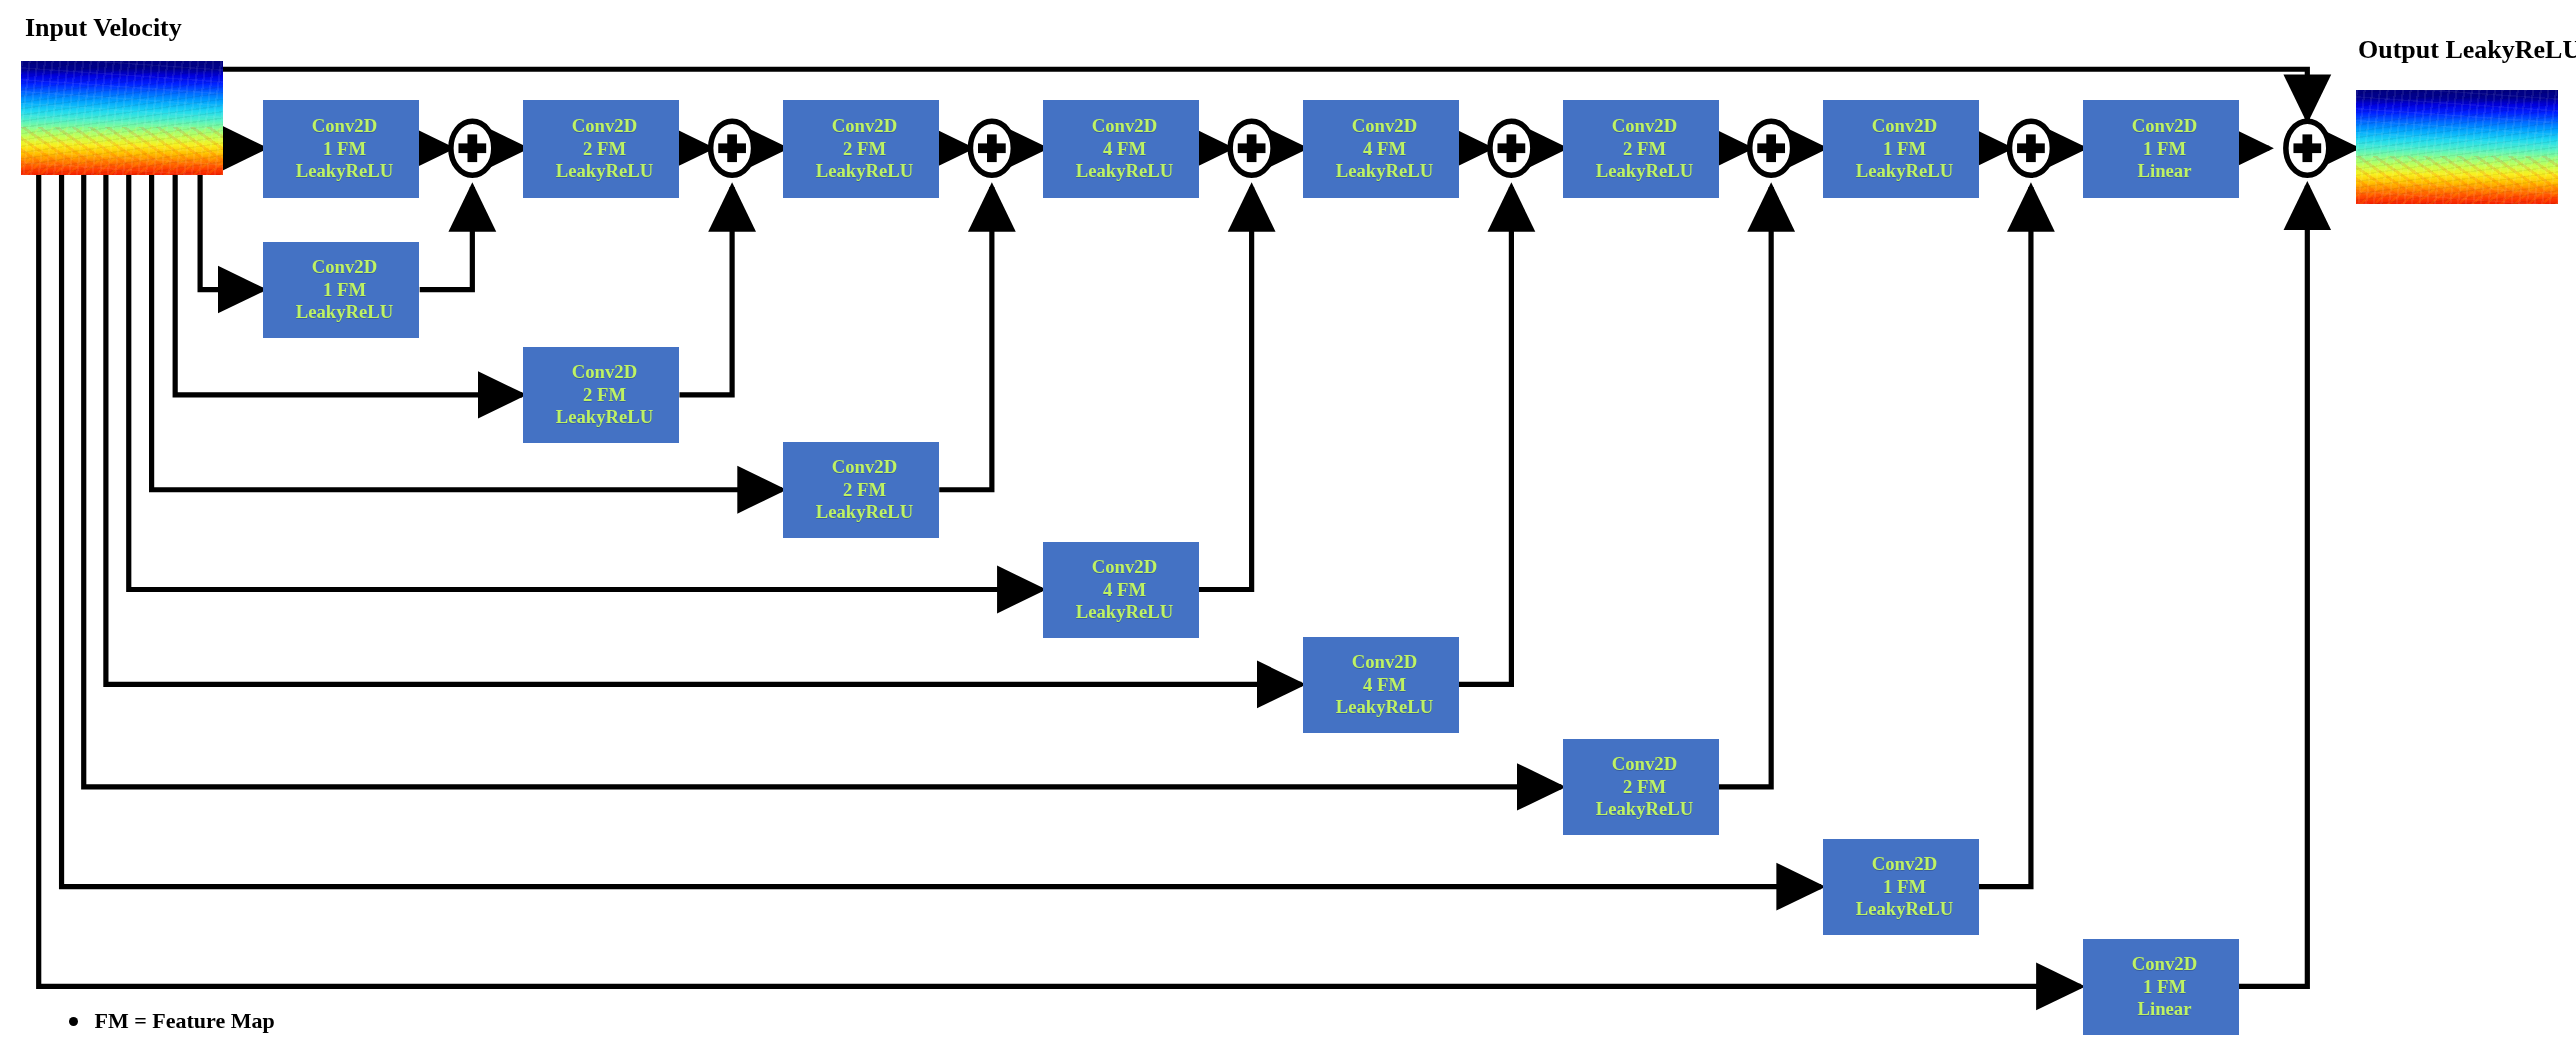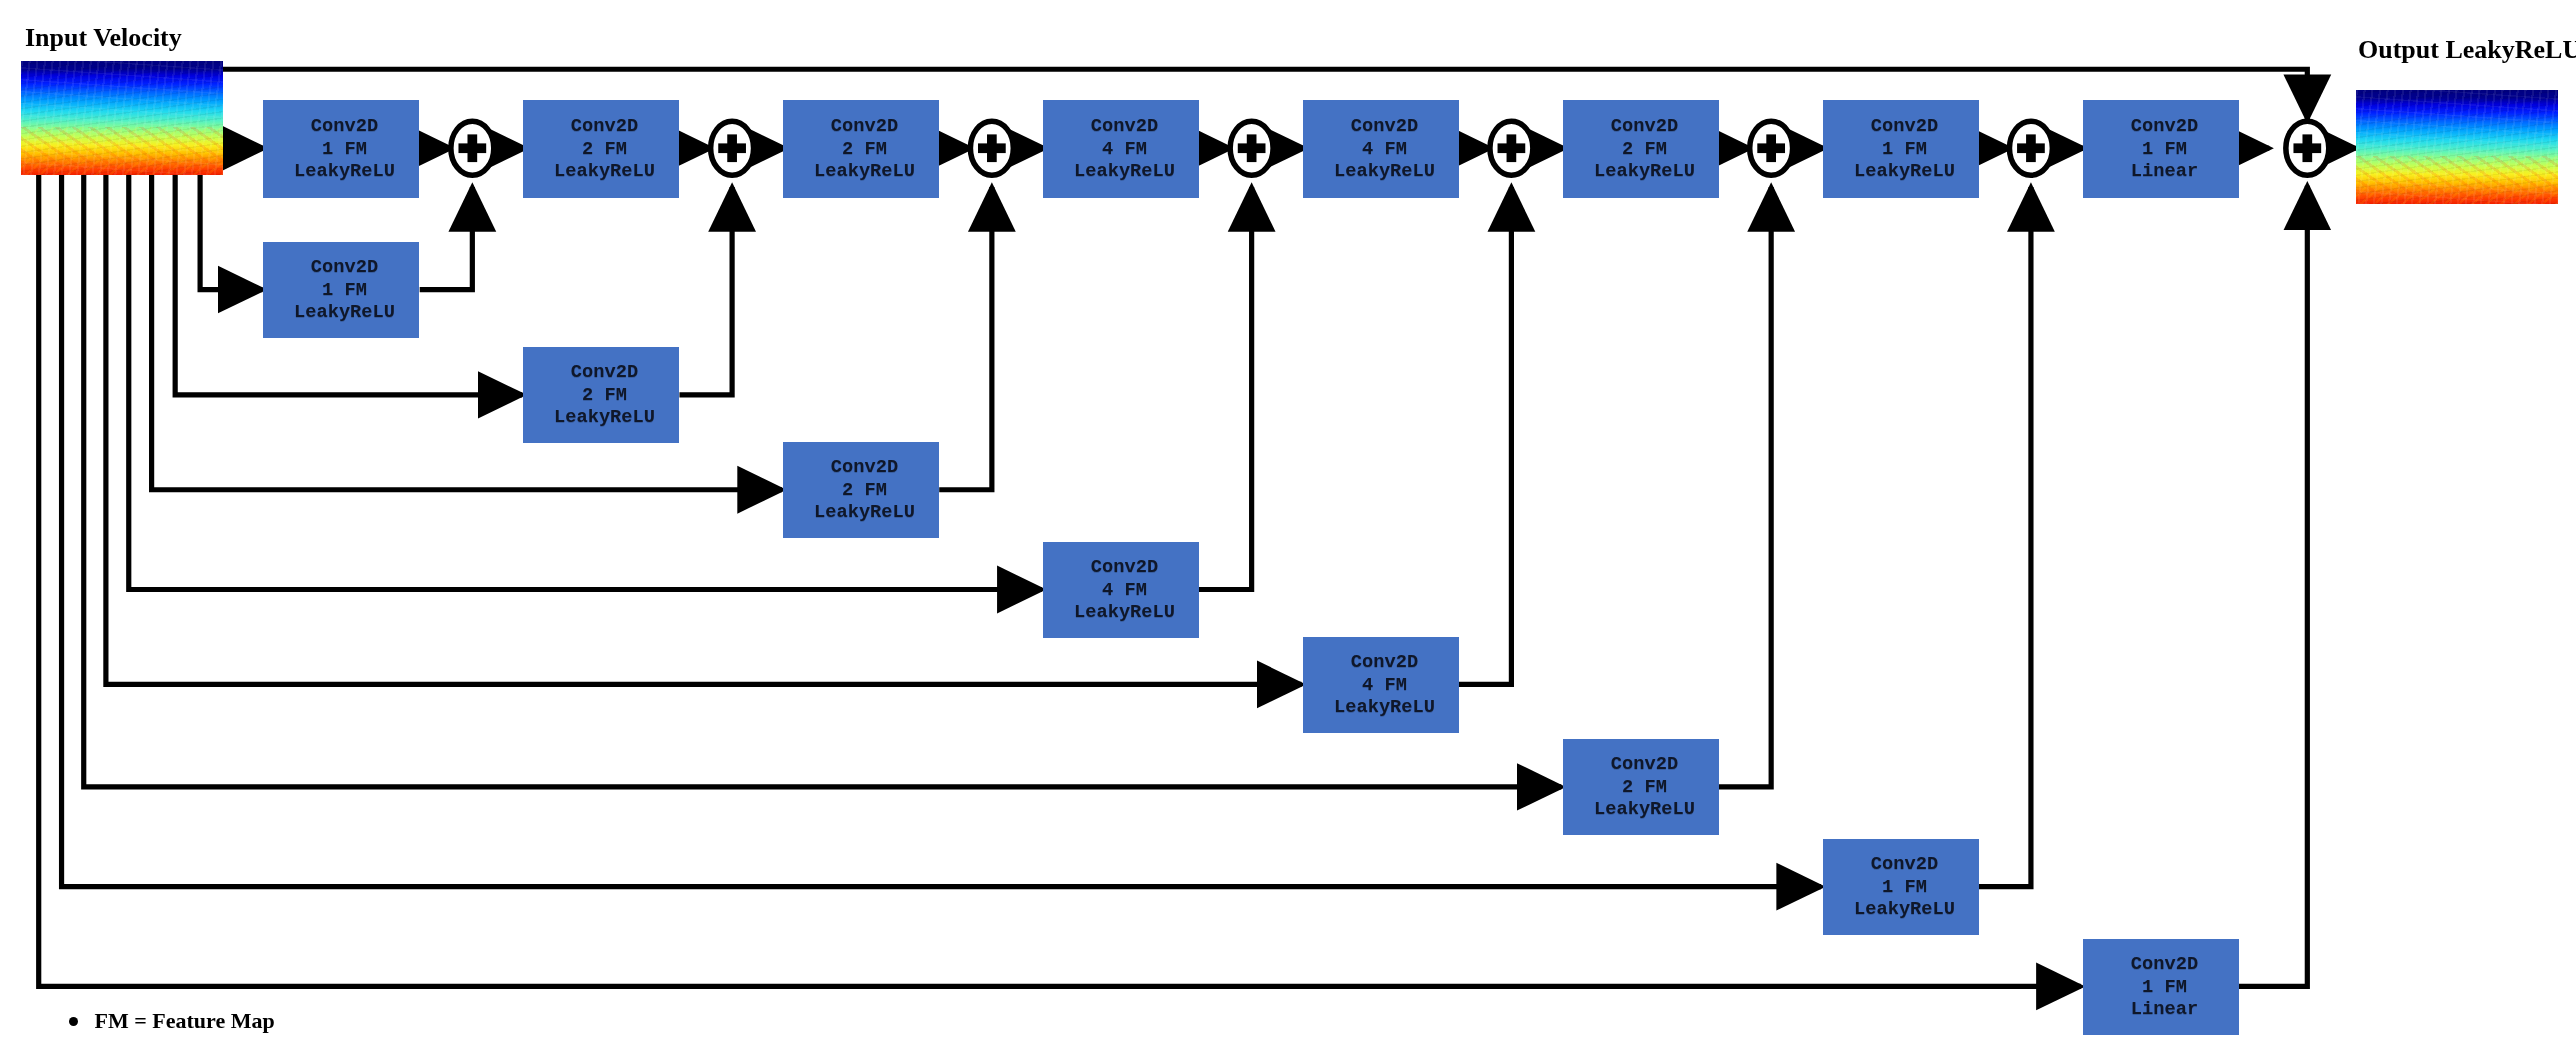--- a/index.html
+++ b/index.html
@@ -69,22 +69,22 @@
     left: 0; top: 58%; right: 0; bottom: 0;
     opacity: .38;
     background-image:
       repeating-linear-gradient(35deg, rgba(255,40,0,.35) 0 2.8px, rgba(0,0,0,0) 2.8px 9.7px),
       repeating-linear-gradient(-40deg, rgba(255,230,0,.30) 0 2.1px, rgba(0,0,0,0) 2.1px 9px);
   }
   .conv-block {
     position: absolute;
     box-sizing: border-box;
     background: #4472C4;
-    color: #0f172a;
-    font-family: Liberation Mono, monospace;
+    color: #bef264;
+    font-family: Liberation Serif, serif;
     font-weight: bold;
     font-size: 18.7px;
     line-height: 1.20;
     display: flex;
     flex-direction: column;
     align-items: center;
     justify-content: center;
     text-align: center;
     text-shadow: 0 0.7px 0 rgba(0,0,0,.18);
     padding-left: 7px;
@@ -171,21 +171,21 @@
       <path d="M 1355 707 L 1431 707 L 1431 270" marker-end="url(#arrow)"></path>
       <path d="M 1730 851 L 1806 851 L 1806 270" marker-end="url(#arrow)"></path>
       <path d="M 2105 988 L 2181 988 L 2181 270" marker-end="url(#arrow)"></path>
       <path d="M 2480 1136 L 2556 1136 L 2556 270" marker-end="url(#arrow)"></path>
       <path d="M 2855 1280 L 2931 1280 L 2931 270" marker-end="url(#arrow)"></path>
       <path d="M 3230 1424 L 3330 1424 L 3330 268" marker-end="url(#arrow)"></path>
 
     </g>
   </svg>
 
-  <div class="title-label" style="left:25px; top:23px;">Input Velocity</div>
+  <div class="title-label" style="left:25px; top:13px;">Input Velocity</div>
   <div class="velocity-img" style="left:21px; top:61px; width:202px; height:114px;">
     <div class="tex"></div>
     <div class="tex2"></div>
   </div>
 
   <div class="title-label" style="left:2358px; top:35px;">Output LeakyReLU</div>
   <div class="velocity-img" style="left:2356px; top:90px; width:202px; height:114px;">
     <div class="tex"></div>
     <div class="tex2"></div>
   </div>

